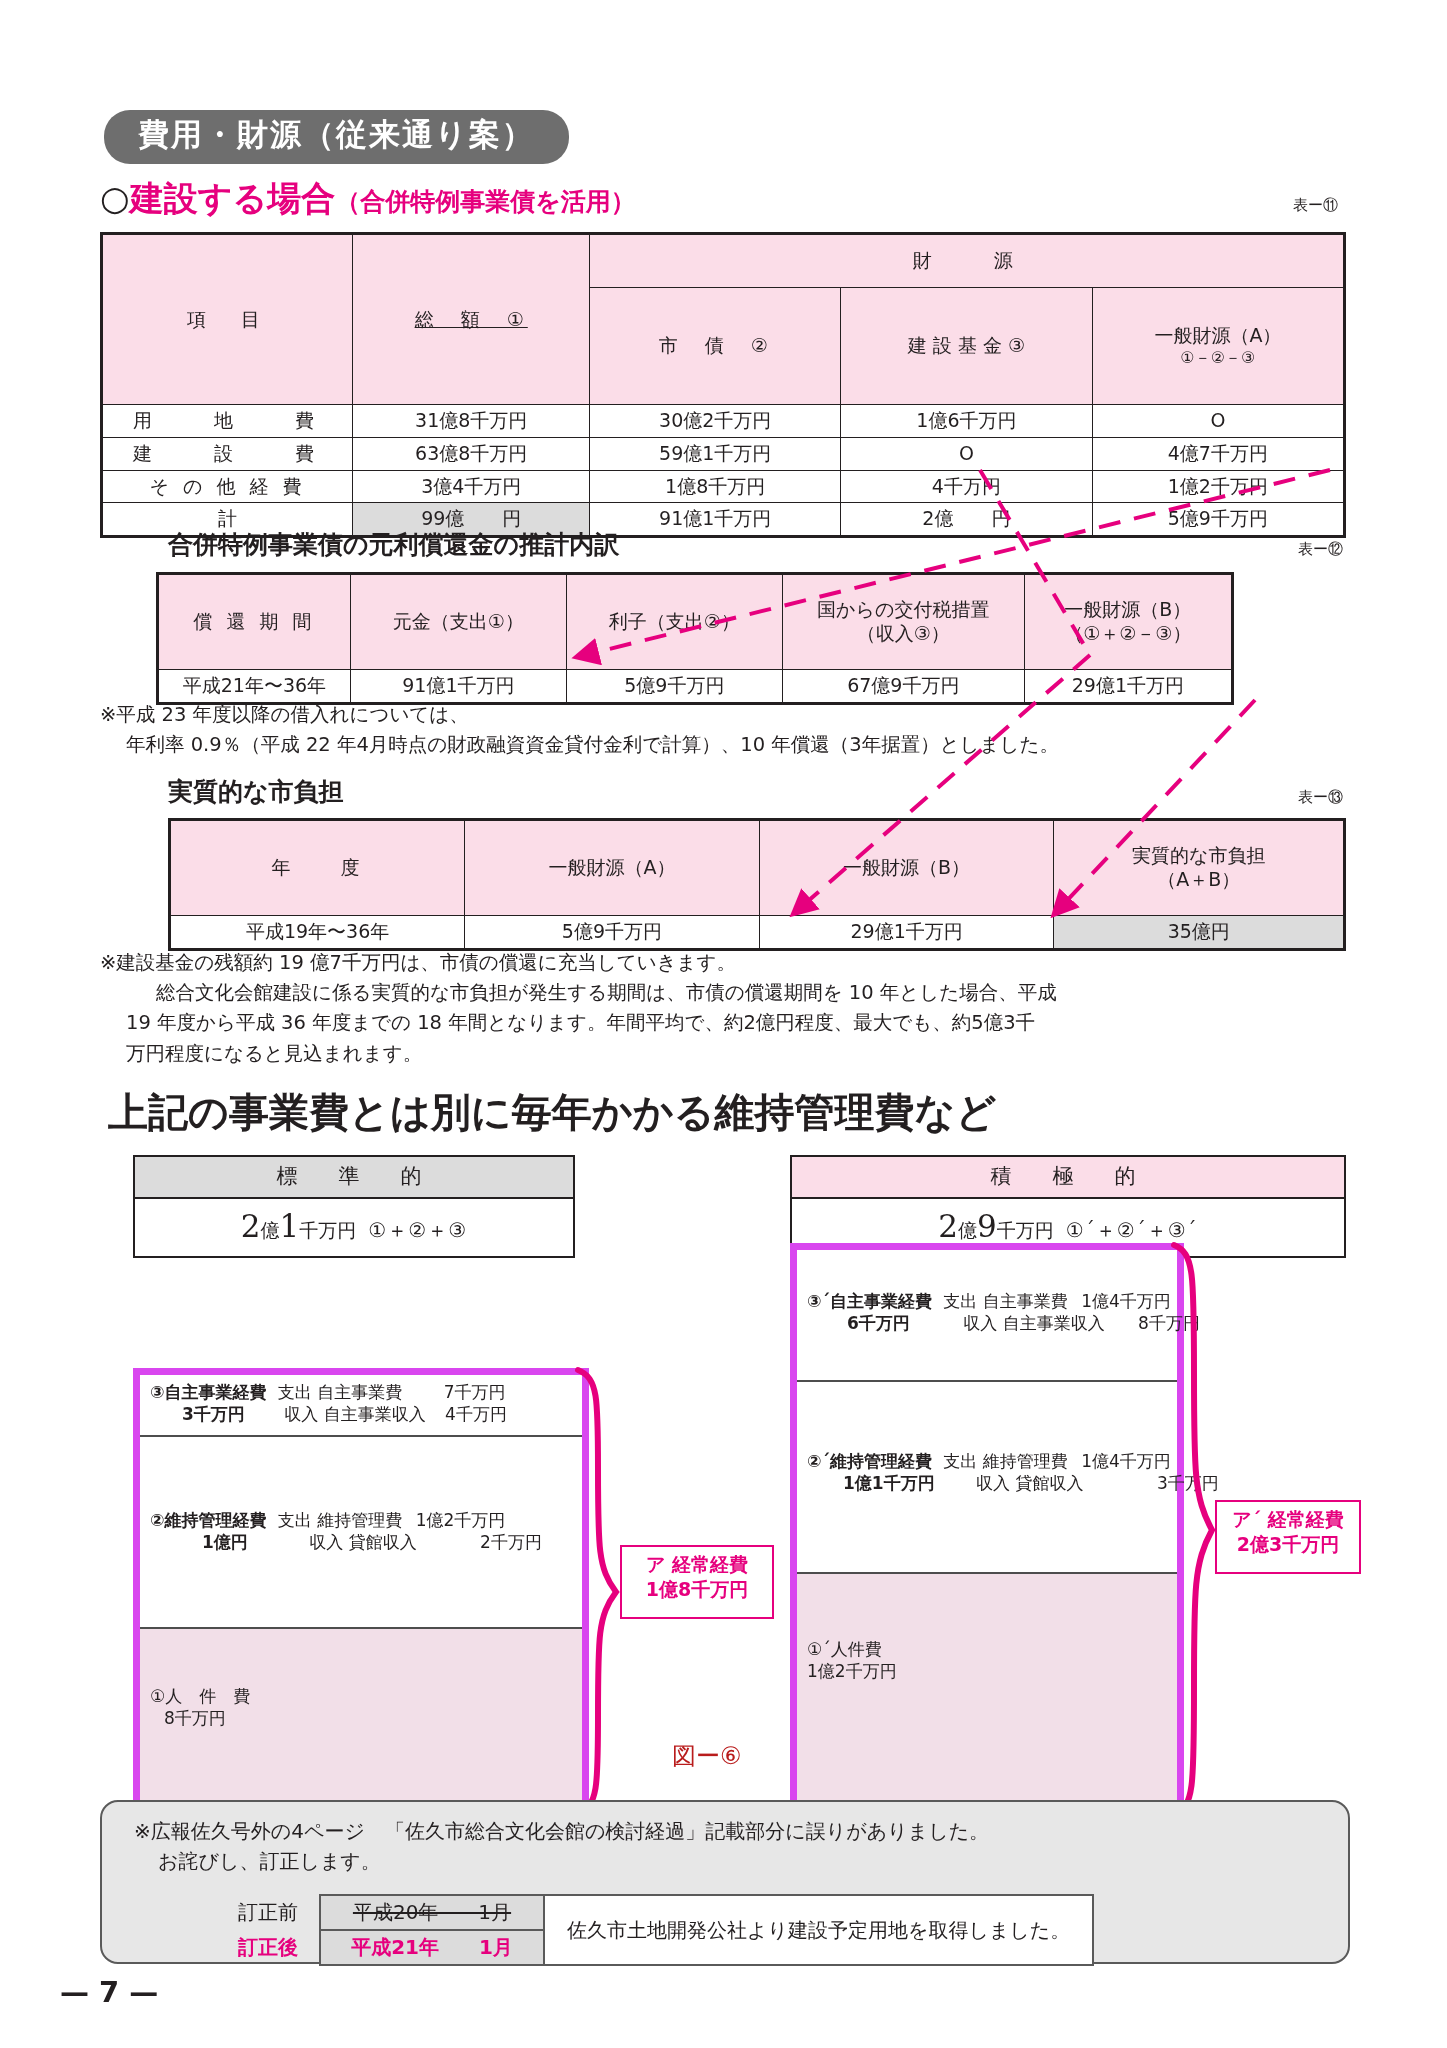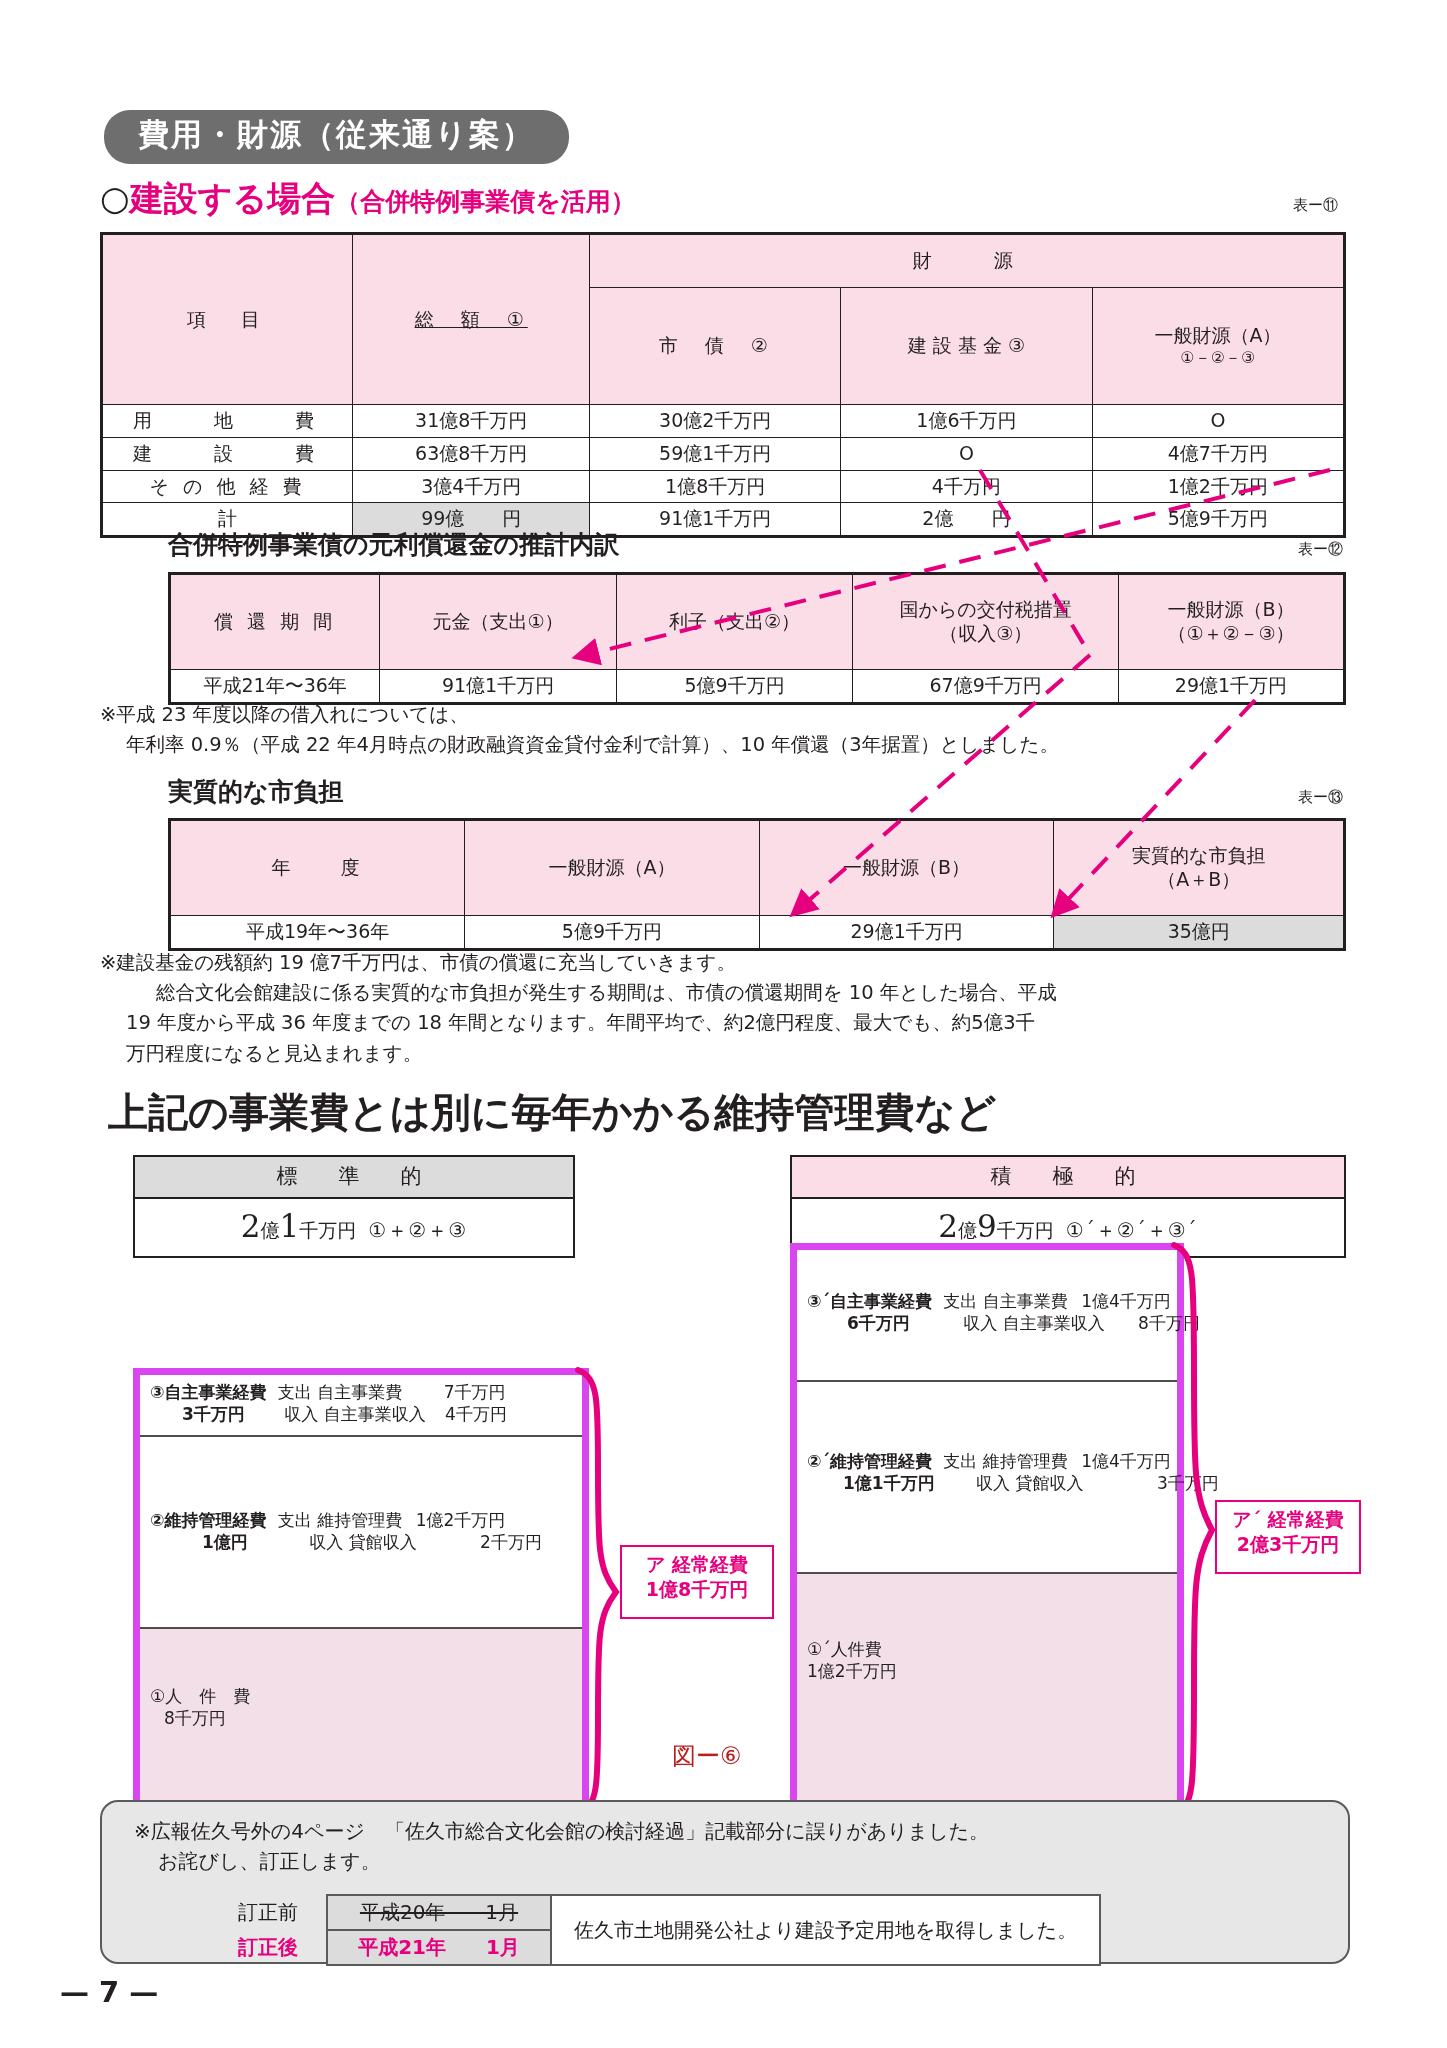--- a/index.html
+++ b/index.html
@@ -122,21 +122,21 @@
     background:#e7e7e7;border:2px solid #5a5a5a;border-radius:18px;
   }
   .corr .txt{
     position:absolute;left:32px;top:14px;font-size:20px;line-height:1.5;
     white-space:nowrap;
   }
   .corr table{
     position:absolute;left:118px;top:92px;border-collapse:collapse;font-size:20px;
   }
   .corr table td{border:none;padding:0;}
-  .corr .lbl{width:96px;text-align:center;padding-right:10px;}
+  .corr .lbl{width:96px;text-align:center;padding-right:3px;}
   .corr .lbl.after{color:#e6007e;font-weight:bold;}
   .corr .date{
     background:#dcdcdc;border:2px solid #5a5a5a;
     width:222px;text-align:center;padding:3px 0;
   }
   .corr .date.before{text-decoration:line-through;}
   .corr .date.after{color:#e6007e;font-weight:bold;border-top:none;}
   .corr .body{
     background:#fff;border:2px solid #5a5a5a;border-left:none;
     padding:0 22px;text-align:left;vertical-align:middle;
@@ -202,21 +202,21 @@
       <td class="right">91億1千万円</td>
       <td>2億　　円</td>
       <td class="right">5億9千万円</td>
     </tr>
   </tbody>
     </table>
 
   <div class="h-sub" style="left:168px;top:528px;">合併特例事業債の元利償還金の推計内訳</div>
   <div class="tbl-no" style="left:1298px;top:540px;">表ー⑫</div>
 
-  <table class="grid outer" style="left:168px;top:572px;width:1178px;">
+  <table class="grid outer" style="left:156px;top:572px;width:1078px;">
     <tbody>
         <tr>
       <th style="width:208px;height:86px;" class="sp4">償 還 期 間</th>
       <th style="width:238px;">元金（支出①）</th>
       <th style="width:238px;">利子（支出②）</th>
       <th style="width:270px;">
         <div>国からの交付税措置</div>
         <div>（収入③）</div>
       </th>
       <th style="width:224px;">

